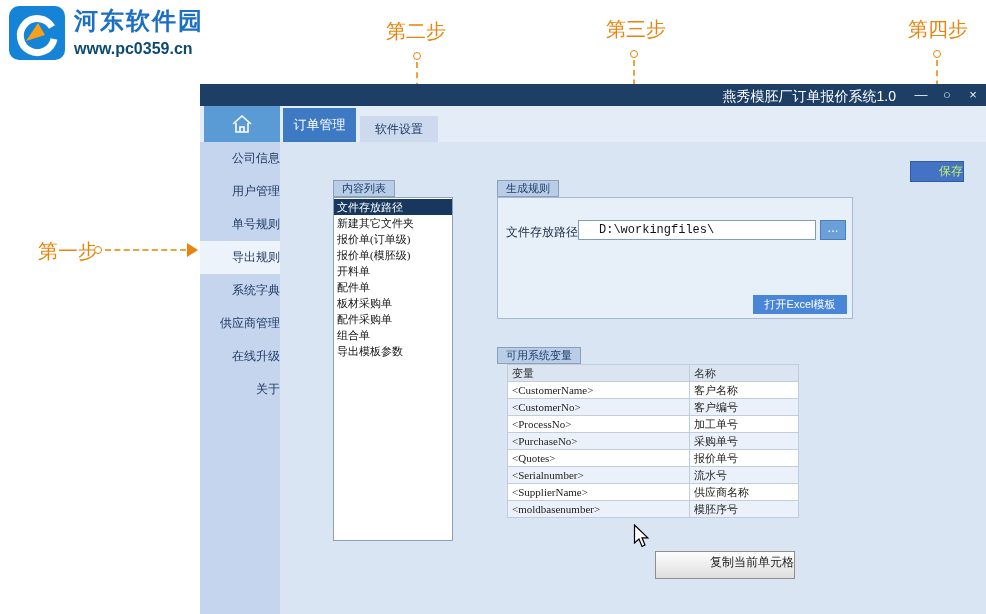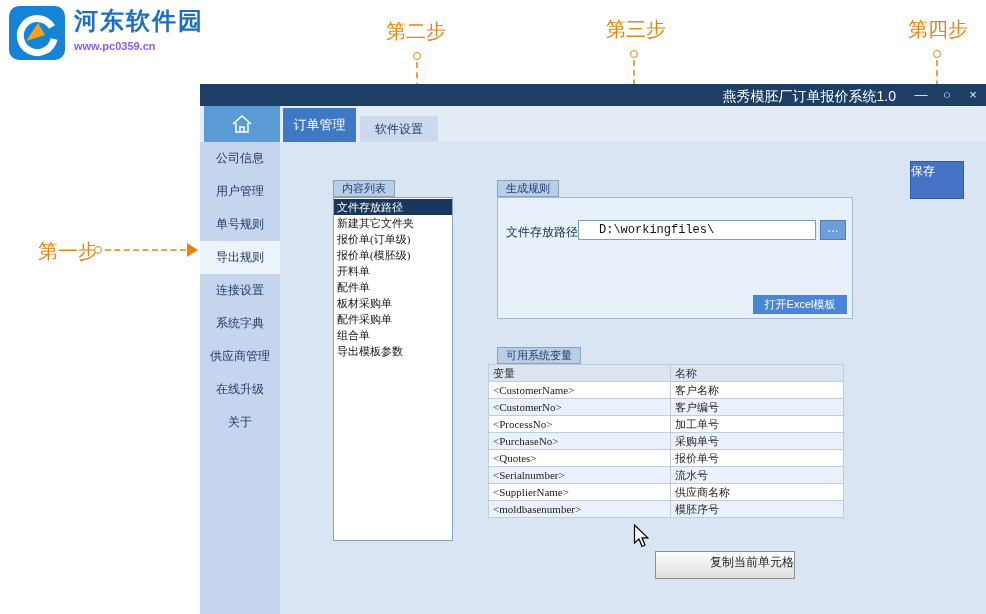--- a/index.html
+++ b/index.html
@@ -2,21 +2,21 @@
 <html><head>
 <meta charset="utf-8">
 <style>
   *{margin:0;padding:0;box-sizing:border-box}
   html,body{width:986px;height:614px}
   body{position:relative;background:#ffffff;font-family:"Liberation Sans",sans-serif;overflow:hidden}
 
   
   .watermark{position:absolute;left:8px;top:5px;display:flex;gap:8px;align-items:flex-start}
   .wm-text .wm-name{font-size:24px;font-weight:bold;color:#1b6fc4;font-family:"Liberation Serif",serif;letter-spacing:2px}
-  .wm-text .wm-url{font-size:11px;font-weight:bold;color:#8b5cf6;margin-top:3px;font-family:"Liberation Sans",sans-serif}
+  .wm-text .wm-url{font-size:16px;font-weight:bold;color:#0c4a6e;margin-top:3px;font-family:"Liberation Sans",sans-serif}
 
   
   .anno-text{position:absolute;color:#e8830c;font-size:20px;font-family:"Liberation Serif",serif;white-space:nowrap}
   .anno-dot{position:absolute;width:8px;height:8px;border:1px solid #e8830c;border-radius:50%;background:#fff}
   .vline{position:absolute;width:0;border-left:2px dashed #eda23d}
   .hline{position:absolute;height:0;border-top:2px dashed #eda23d}
   .arr-down{position:absolute;width:0;height:0;border-left:7px solid transparent;border-right:7px solid transparent;border-top:11px solid #e8830c}
   .arr-right{position:absolute;width:0;height:0;border-top:7px solid transparent;border-bottom:7px solid transparent;border-left:11px solid #e8830c}
 
   
@@ -28,41 +28,41 @@
   .btn-min{right:52px}
   .btn-theme{right:26px}
   .btn-close{right:0}
 
   .navrow{position:absolute;left:0;top:22px;width:100%;height:36px;background:#e3ecf7}
   .home-tab{position:absolute;left:4px;top:0;width:76px;height:36px;background:#5b9bd5;display:flex;align-items:center;justify-content:center;cursor:pointer}
   .tab-order{position:absolute;left:83px;top:2px;width:73px;height:34px;background:#3e79c4;color:#fff;font-size:13px;display:flex;align-items:center;justify-content:center;cursor:pointer}
   .tab-settings{position:absolute;left:160px;top:10px;width:78px;height:26px;background:#cdd9ec;color:#1d3c6b;font-size:12px;display:flex;align-items:center;justify-content:center;cursor:pointer}
 
   .sidebar{position:absolute;left:0;top:58px;width:80px;height:472px;background:#c5d5ee}
-  .sb-item{height:33px;line-height:33px;text-align:center;font-size:12px;color:#1c3a66;cursor:pointer;white-space:nowrap}
+  .sb-item{height:33px;line-height:33px;text-align:right;font-size:12px;color:#1c3a66;cursor:pointer;white-space:nowrap}
   .sb-item.active{background:#edf3fb}
 
-  .save-btn{position:absolute;left:710px;top:77px;width:54px;height:38px;background:#4472c4;border:1px solid #2f5ba8;color:#ffffff;font-size:12px;text-align:left;line-height:19px;cursor:pointer}
+  .save-btn{position:absolute;left:710px;top:77px;width:54px;height:21px;background:#4472c4;border:1px solid #2f5ba8;color:#bef264;font-size:12px;text-align:right;line-height:19px;cursor:pointer}
 
   .caption{position:absolute;height:17px;background:#b9cde6;border:1px solid #8aa0bc;font-size:11px;color:#1d3c6b;padding:0 8px;line-height:15px;white-space:nowrap}
   .cap-list{left:133px;top:96px}
   .cap-rules{left:297px;top:96px}
   .cap-vars{left:297px;top:263px}
 
   .list-box{position:absolute;left:133px;top:113px;width:120px;height:344px;background:#fff;border:1px solid #8aa0bc;font-size:11px;color:#111;font-family:"Liberation Serif",serif;padding-top:1px}
   .list-item{height:16px;line-height:16px;padding-left:3px;white-space:nowrap;cursor:pointer}
   .list-item.selected{background:#17375e;color:#fff}
 
   .rules-group{position:absolute;left:297px;top:113px;width:356px;height:122px;background:#e7eff9;border:1px solid #a9b9d2}
   .path-label{position:absolute;left:8px;top:26px;font-size:12px;color:#1c2c44;white-space:nowrap}
   .path-input{position:absolute;left:80px;top:22px;width:238px;height:20px;border:1px solid #7f9db9;background:#fff;font-family:"Liberation Mono",monospace;font-size:12px;padding:0 20px;color:#111}
   .browse-btn{position:absolute;left:322px;top:22px;width:26px;height:20px;background:#6b9fd8;border:1px solid #4c7fba;color:#fff;text-align:center;line-height:14px;font-size:13px;cursor:pointer}
   .excel-btn{position:absolute;left:255px;top:97px;width:94px;height:19px;background:#4a86d8;color:#fff;font-size:11px;text-align:center;line-height:19px;cursor:pointer}
 
-  .vars-table{position:absolute;left:288px;top:280px;width:356px;border-collapse:collapse;background:#fff;font-size:11px;color:#222;font-family:"Liberation Serif",serif;table-layout:fixed}
+  .vars-table{position:absolute;left:307px;top:280px;width:292px;border-collapse:collapse;background:#fff;font-size:11px;color:#222;font-family:"Liberation Serif",serif;table-layout:fixed}
   .vars-table th,.vars-table td{border:1px solid #c2cddc;height:17px;padding:0 4px;text-align:left;font-weight:normal;overflow:hidden;white-space:nowrap}
   .vars-table th{background:#dbe5f1;color:#333}
   .vars-table td{background:#fff;cursor:cell}
   .vars-table tbody tr:nth-child(even) td{background:#eaf1fa}
   .col-var{width:182px}
 
   .copy-btn{position:absolute;left:455px;top:467px;width:140px;height:28px;background:linear-gradient(#fdfdfd,#dedede);border:1px solid #8e8e8e;font-size:12px;color:#222;text-align:right;line-height:20px;cursor:pointer}
 
   .mouse-cursor{position:absolute;left:433px;top:440px}
 </style>
@@ -118,21 +118,20 @@
     </div>
     <div class="tab-order">订单管理</div>
     <div class="tab-settings">软件设置</div>
   </div>
 
   <div class="sidebar">
     <div class="sb-item">公司信息</div>
     <div class="sb-item">用户管理</div>
     <div class="sb-item">单号规则</div>
     <div class="sb-item active">导出规则</div>
-    <div class="sb-item">连接设置</div>
     <div class="sb-item">系统字典</div>
     <div class="sb-item">供应商管理</div>
     <div class="sb-item">在线升级</div>
     <div class="sb-item">关于</div>
   </div>
 
   <div class="save-btn">保存</div>
 
   <div class="caption cap-list">内容列表</div>
   <div class="list-box">

